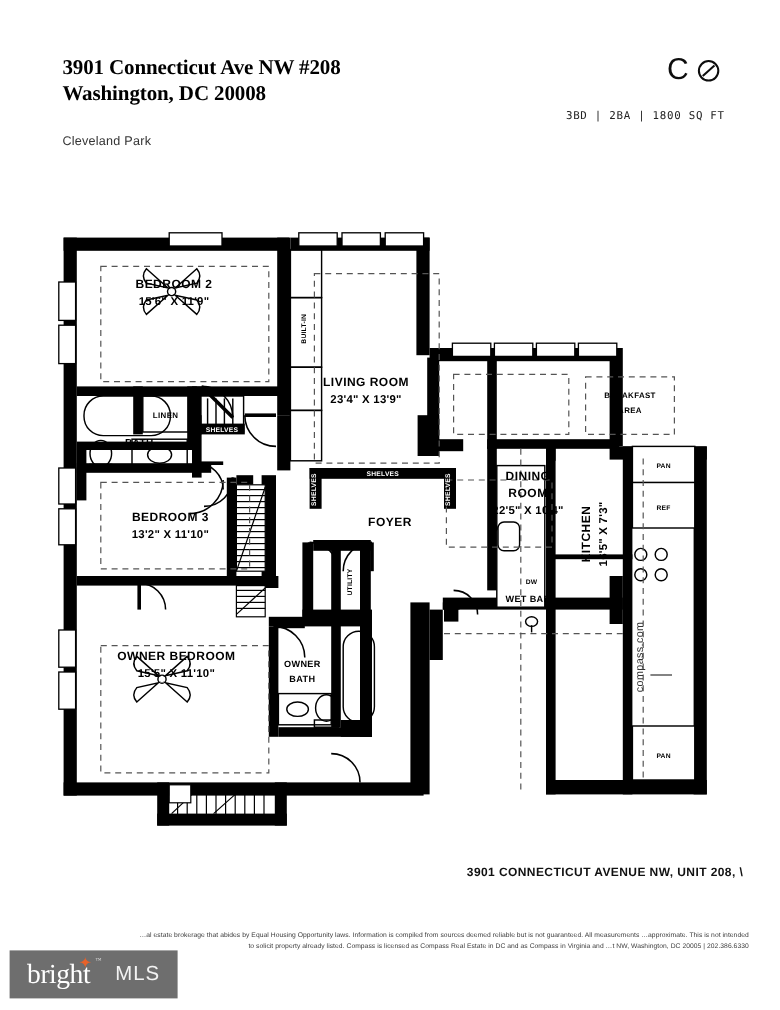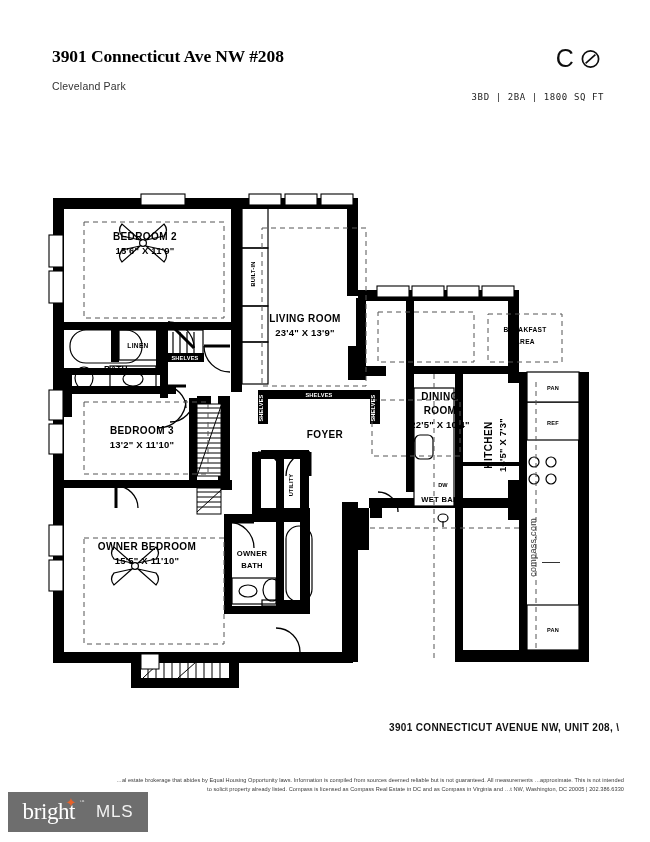--- a/index.html
+++ b/index.html
@@ -20,21 +20,21 @@
   #addr-line1, #addr-line2 {
     font-family: "Liberation Serif", serif;
     font-weight: bold;
     font-size: 17.5px;
     letter-spacing: -0.1px;
     line-height: 21px;
     color: #000;
     white-space: nowrap;
   }
   #neighborhood {
-    margin-top: 13px;
+    margin-top: 24px;
     font-size: 10.5px;
     color: #333;
     letter-spacing: .2px;
   }
 
   #brand-block { position:absolute; right:46px; top:44px; text-align:right; }
   #compass-logo {
     font-size: 25px;
     letter-spacing: 3.2px;
     color: #0d0d0d;
@@ -119,20 +119,21 @@
     margin-left: 21px; font-weight:300;
   }
 </style>
 </head>
 <body>
 
 <div id="header">
 
   <div id="addr-block">
     <div id="addr-line1">3901 Connecticut Ave NW #208</div>
+    <div id="addr-line2">Washington, DC 20008</div>
     <div id="neighborhood">Cleveland Park</div>
   </div>
 
   <div id="brand-block">
     <div id="compass-logo">
       <span>C</span>
         <span class="cmp-o">
           <svg width="25" height="25" viewBox="0 0 25 25">
             <circle cx="12.5" cy="13" r="8.1" fill="none" stroke="#0d0d0d" stroke-width="1.7"></circle>
             <line x1="7.6" y1="17.4" x2="17.4" y2="8.6" stroke="#0d0d0d" stroke-width="1.7"></line>

